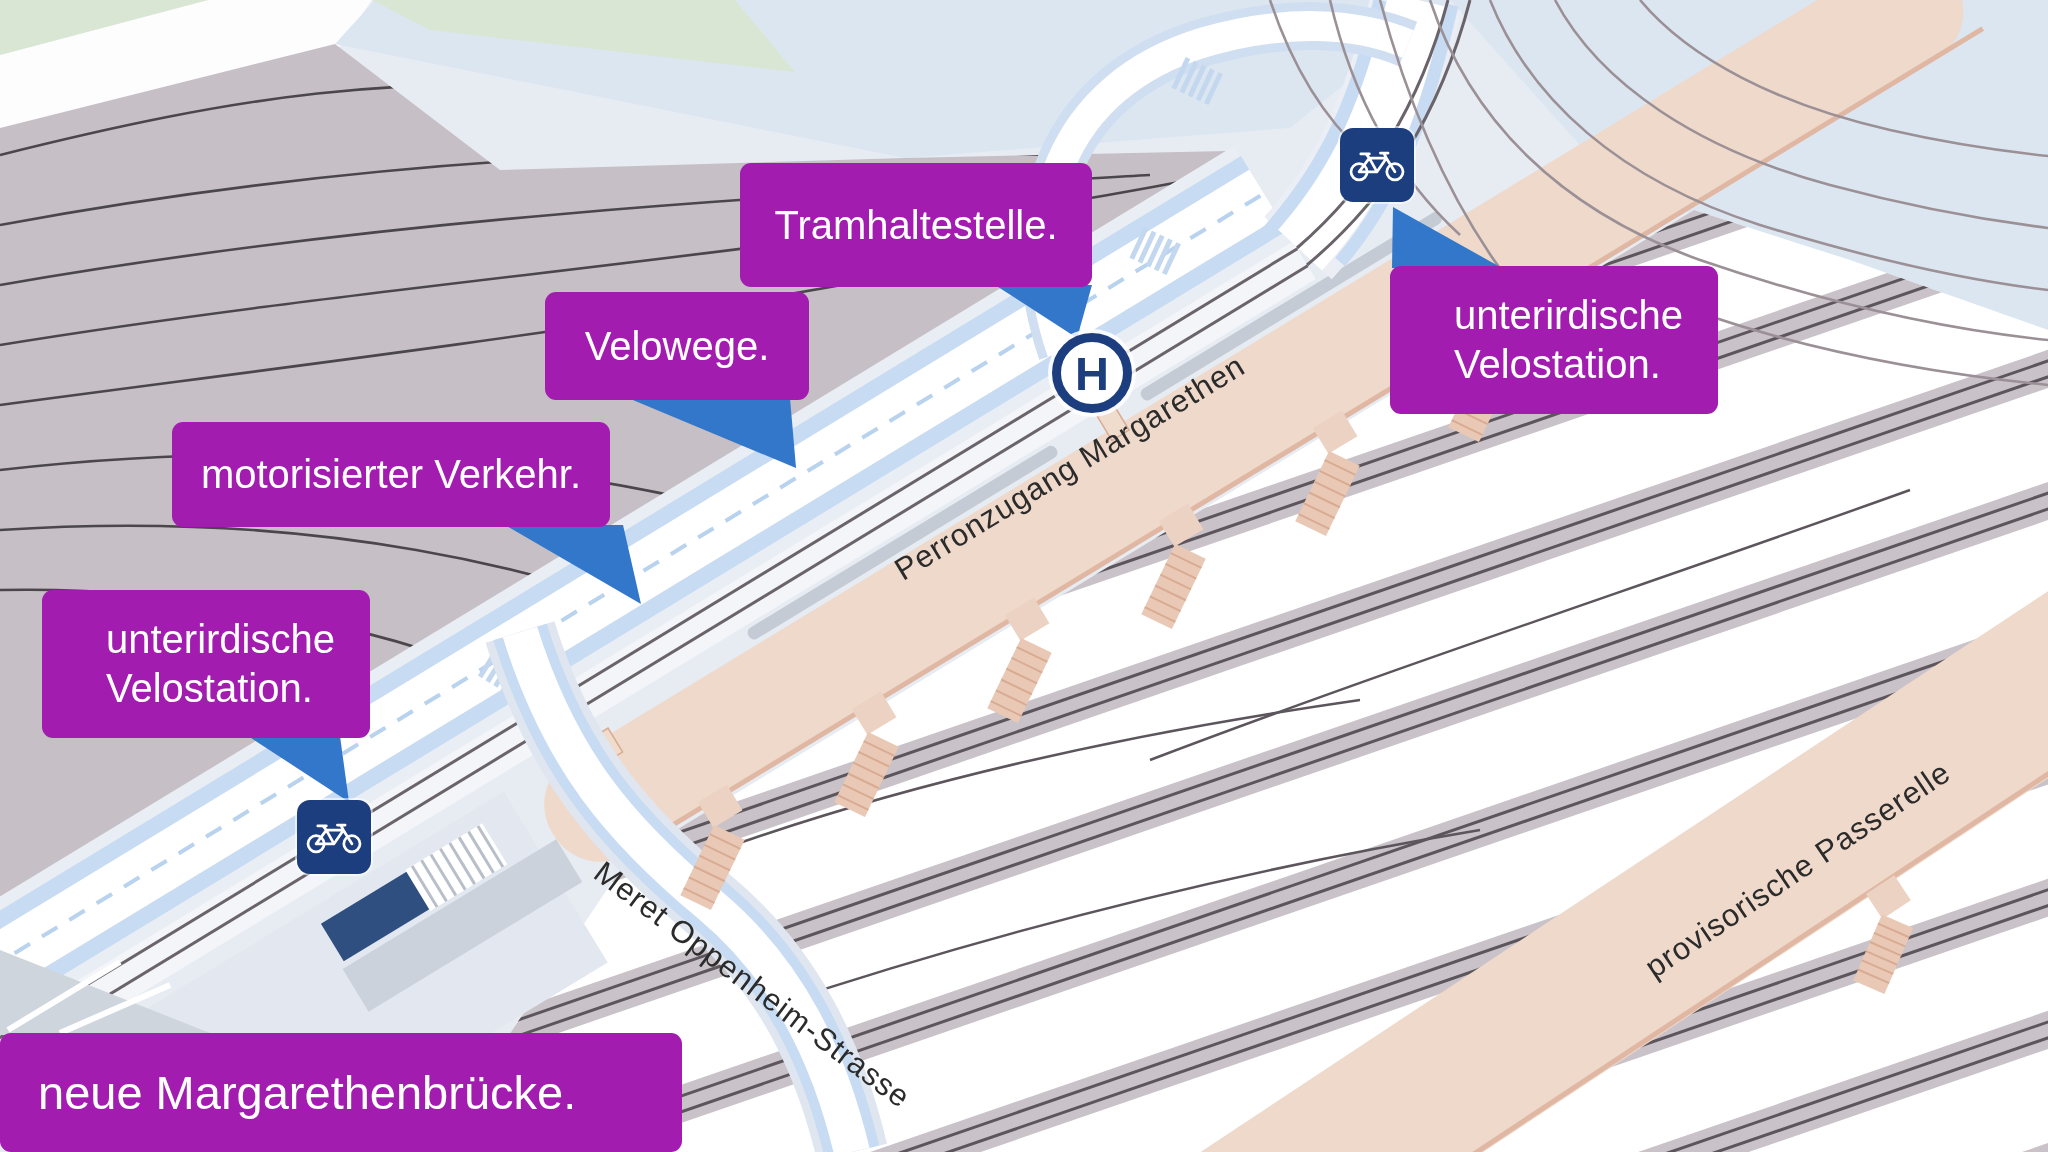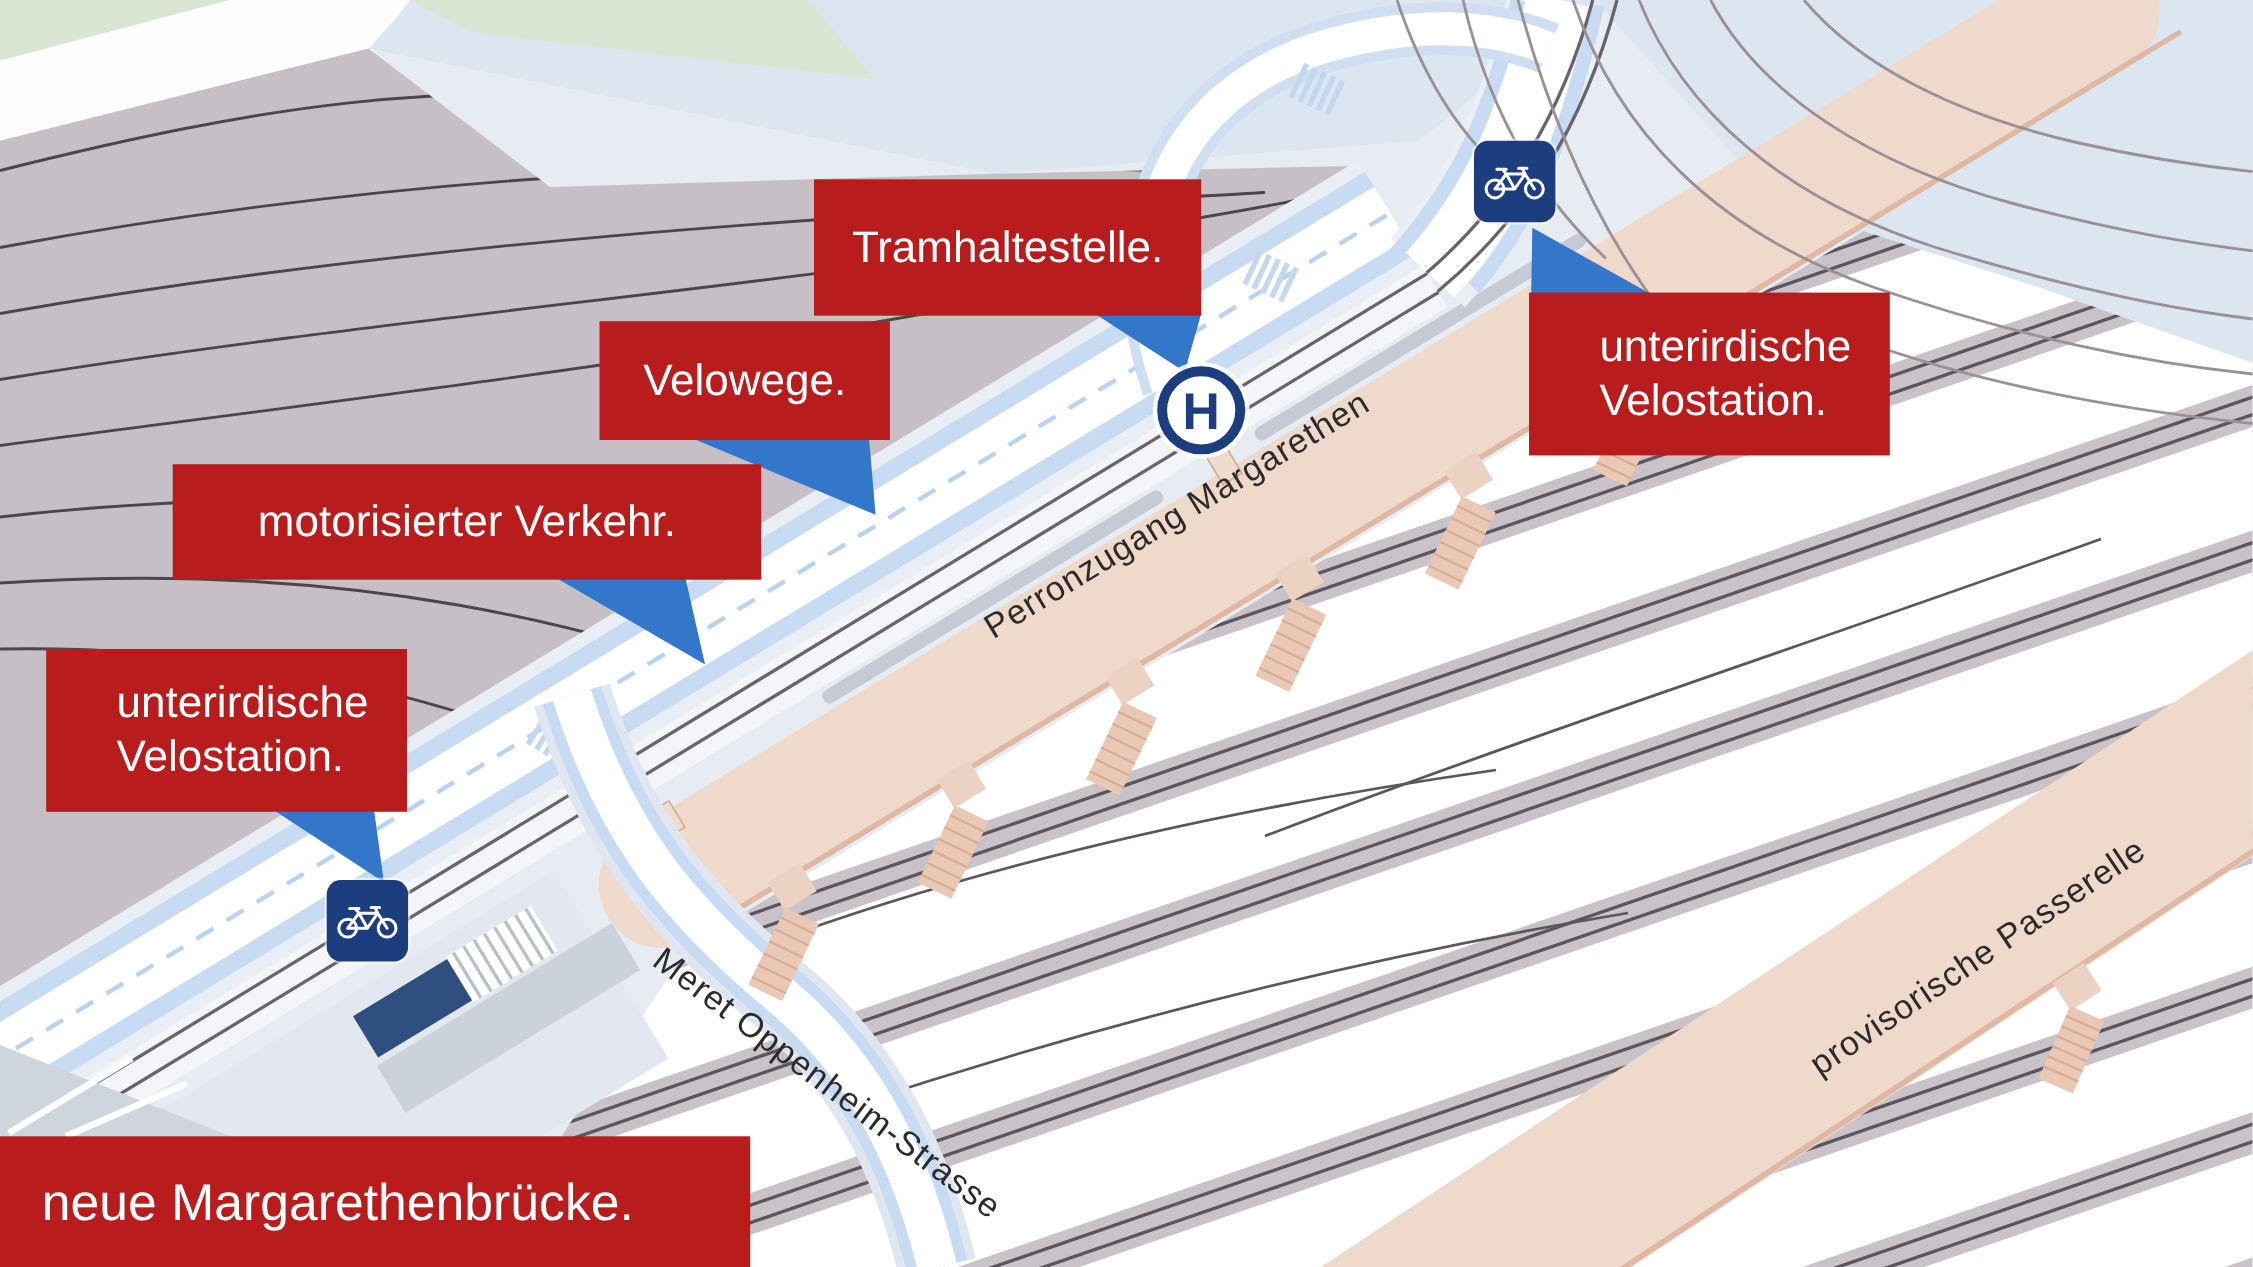--- a/index.html
+++ b/index.html
@@ -1,35 +1,35 @@
 <!DOCTYPE html>
 <html><head>
 <meta charset="utf-8">
 <style>
   html,body{margin:0;padding:0;}
   #stage{position:relative;width:2048px;height:1152px;overflow:hidden;background:#e7ecf3;
          font-family:"Liberation Sans", sans-serif;}
   #map-svg{position:absolute;left:0;top:0;z-index:1;}
   .street-label{position:absolute;z-index:3;color:#2b2b2b;font-size:31px;letter-spacing:1px;
                 white-space:nowrap;transform:translate(-50%,-50%);}
-  .callout{position:absolute;z-index:5;background:#b91c1c;color:#ffffff;font-size:40px;
-           display:flex;align-items:center;justify-content:center;text-align:center;}
+  .callout{position:absolute;z-index:5;background:#a21caf;color:#ffffff;font-size:40px;
+           display:flex;align-items:center;justify-content:center;text-align:center;border-radius:11px;}
   .callout.two-line{white-space:pre-line;line-height:1.22;text-align:left;padding-left:29px;}
   .callout.bridge{justify-content:flex-start;padding-left:38px;font-size:47px;}
   #tail-svg{position:absolute;left:0;top:0;z-index:4;pointer-events:none;}
   .bike-sign{position:absolute;z-index:6;width:74px;height:74px;background:#1c3e7e;border-radius:13px;
              display:flex;align-items:center;justify-content:center;box-shadow:0 0 0 2px rgba(255,255,255,.55);}
   #tram-sign{position:absolute;z-index:6;left:1052px;top:333px;width:80px;height:80px;border-radius:50%;
              background:#ffffff;border:9px solid #1c3e7e;box-sizing:border-box;
              display:flex;align-items:center;justify-content:center;
              color:#1c3e7e;font-size:47px;font-weight:bold;box-shadow:0 0 0 4px rgba(255,255,255,.85);}
   
   #c-tram {left:740px;top:163px;width:352px;height:124px;}
   #c-velo {left:545px;top:292px;width:264px;height:108px;}
-  #c-motor{left:157px;top:422px;width:535px;height:105px;}
+  #c-motor{left:172px;top:422px;width:438px;height:105px;}
   #c-vsl  {left:42px;top:590px;width:299px;height:148px;}
   #c-vsr  {left:1390px;top:266px;width:299px;height:148px;}
   #c-br   {left:0;top:1033px;width:644px;height:119px;text-align:right;}
   
   #s-perron{left:1070px;top:468px;transform:translate(-50%,-50%) rotate(-31.3deg);}
   #s-meret {left:752px;top:985px;transform:translate(-50%,-50%) rotate(37deg);}
   #s-pass  {left:1798px;top:870px;transform:translate(-50%,-50%) rotate(-34deg);}
 </style>
 </head>
 <body>

